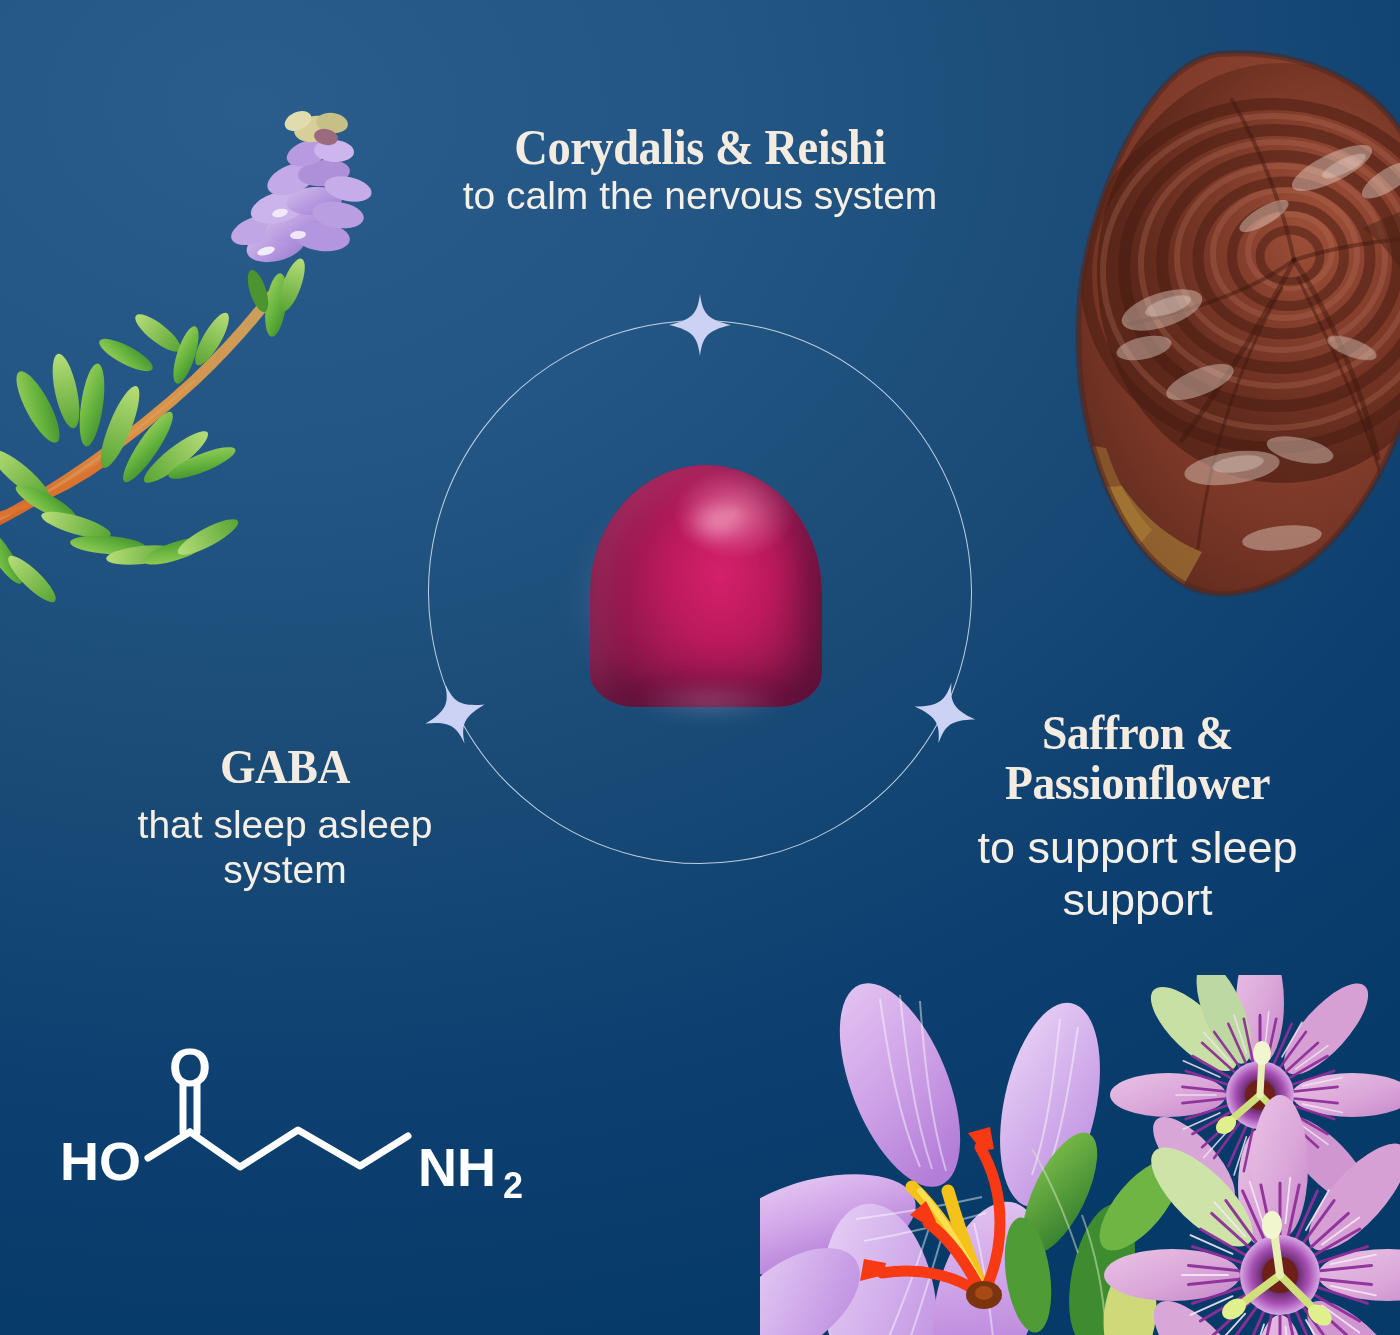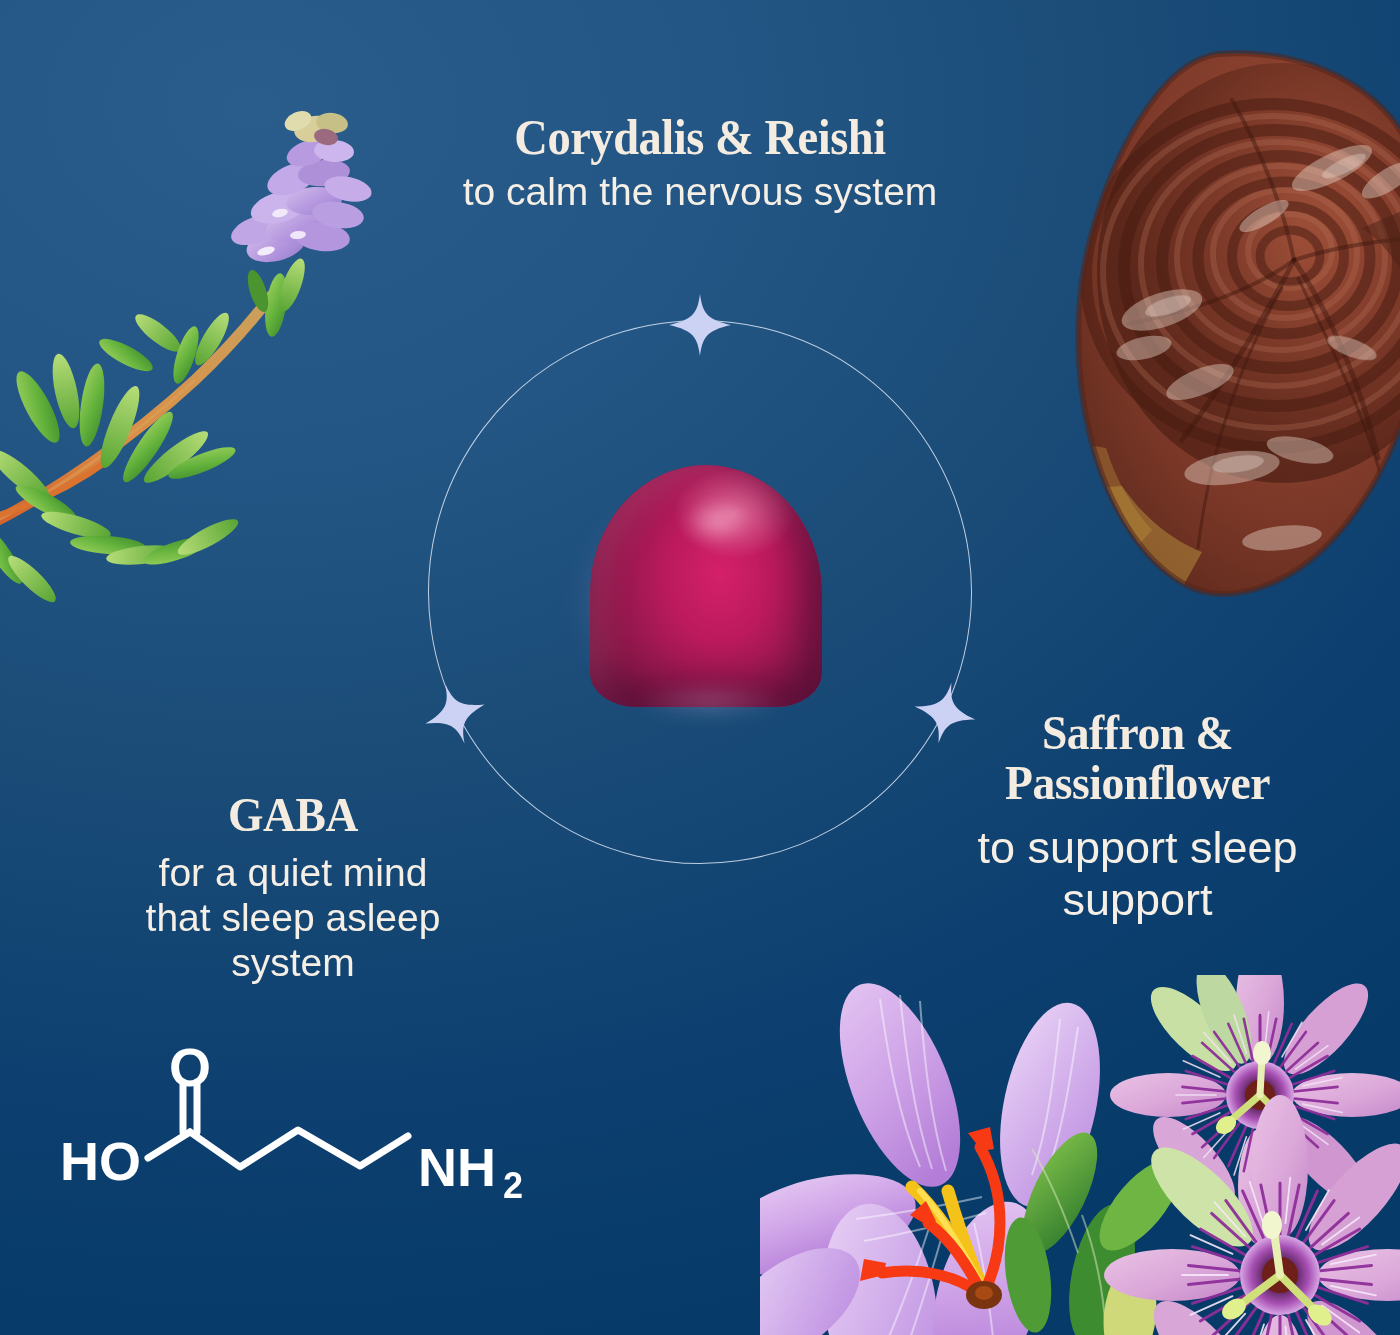--- a/index.html
+++ b/index.html
@@ -29,25 +29,25 @@
   .sans-sub{
     font-family:"Liberation Sans","DejaVu Sans",sans-serif;
     color:#f5efe6;
     font-weight:400;
     line-height:1.16;
     text-align:center;
     letter-spacing:0px;
   }
   .blk{position:absolute;}
 
-  #blk-top{ left:350px; top:112px; width:700px; }
+  #blk-top{ left:350px; top:122px; width:700px; }
   #blk-top .serif-head{font-size:50px;}
-  #blk-top .sans-sub{font-size:39px;margin-top:6px;}
-
-  #blk-left{ left:53px; top:742px; width:480px;margin-top:48px; }
+  #blk-top .sans-sub{font-size:39px;margin-top:0;}
+
+  #blk-left{ left:45px; top:742px; width:480px; }
   #blk-left .serif-head{font-size:49px;}
   #blk-left .sans-sub{font-size:39px;margin-top:10px;}
 
   #blk-right{ left:910px; top:708px; width:455px; }
   #blk-right .serif-head{font-size:49px;}
   #blk-right .sans-sub{font-size:45px;margin-top:14px;}
 
   
   #orbit{
     position:absolute;left:428px;top:320px;width:544px;height:544px;
@@ -313,21 +313,20 @@
   </div>
 
   <div class="blk" id="blk-top">
     <div class="serif-head">Corydalis &amp; Reishi</div>
     <div class="sans-sub">to calm the nervous system</div>
   </div>
 
   <div class="blk" id="blk-left">
     <div class="serif-head">GABA</div>
     <div class="sans-sub">
-      <div>for a quiet mind</div>
       <div>that sleep asleep</div>
       <div>system</div>
     </div>
   </div>
 
   <div class="blk" id="blk-right">
     <div class="serif-head">
       <div>Saffron &amp;</div>
       <div>Passionflower</div>
     </div>

